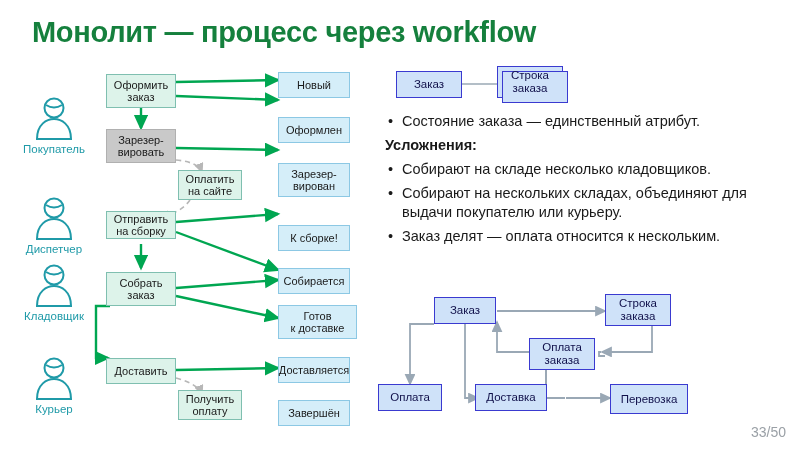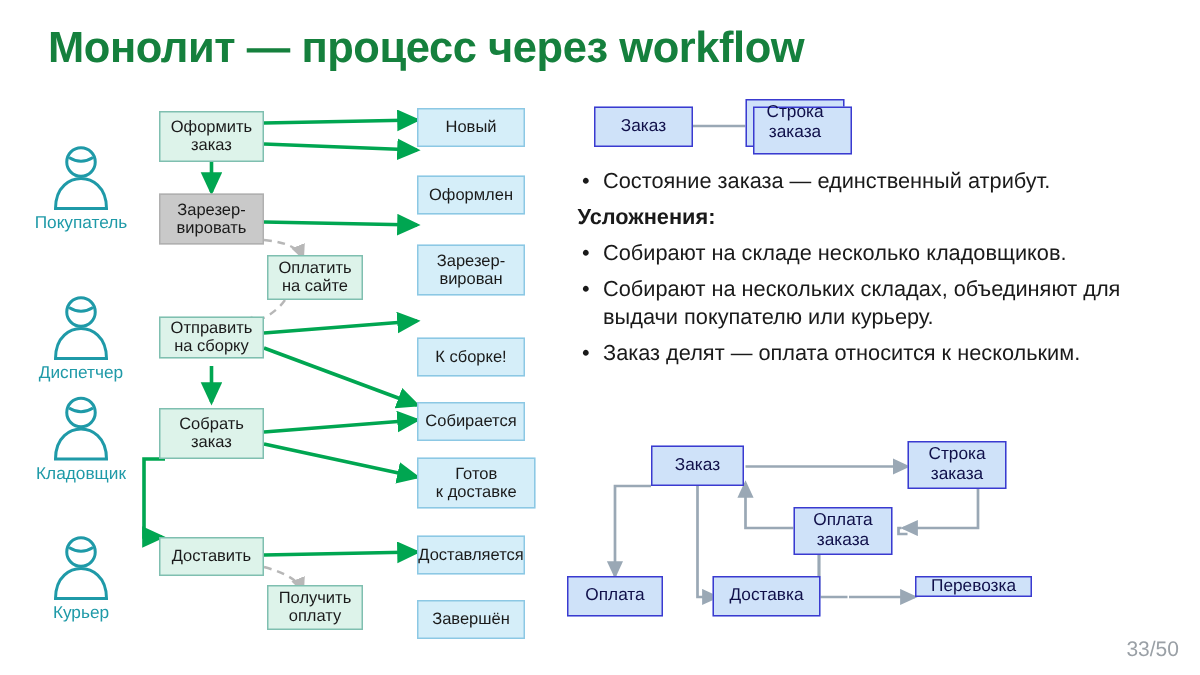--- a/index.html
+++ b/index.html
@@ -318,18 +318,18 @@
   <div class="cbox" style="left:529px; top:338px; width:66px; height:32px;">
     <span style="white-space:pre-line;">Оплата
 заказа</span>
   </div>
   <div class="cbox" style="left:378px; top:384px; width:64px; height:27px;">
     <span style="white-space:pre-line;">Оплата</span>
   </div>
   <div class="cbox" style="left:475px; top:384px; width:72px; height:27px;">
     <span style="white-space:pre-line;">Доставка</span>
   </div>
-  <div class="cbox" style="left:610px; top:384px; width:78px; height:14px;">
+  <div class="cbox" style="left:610px; top:384px; width:78px; height:30px;">
     <span style="white-space:pre-line;">Перевозка</span>
   </div>
 
   <div class="pagenum">33/50</div>
 </div>
 
 </body></html>

